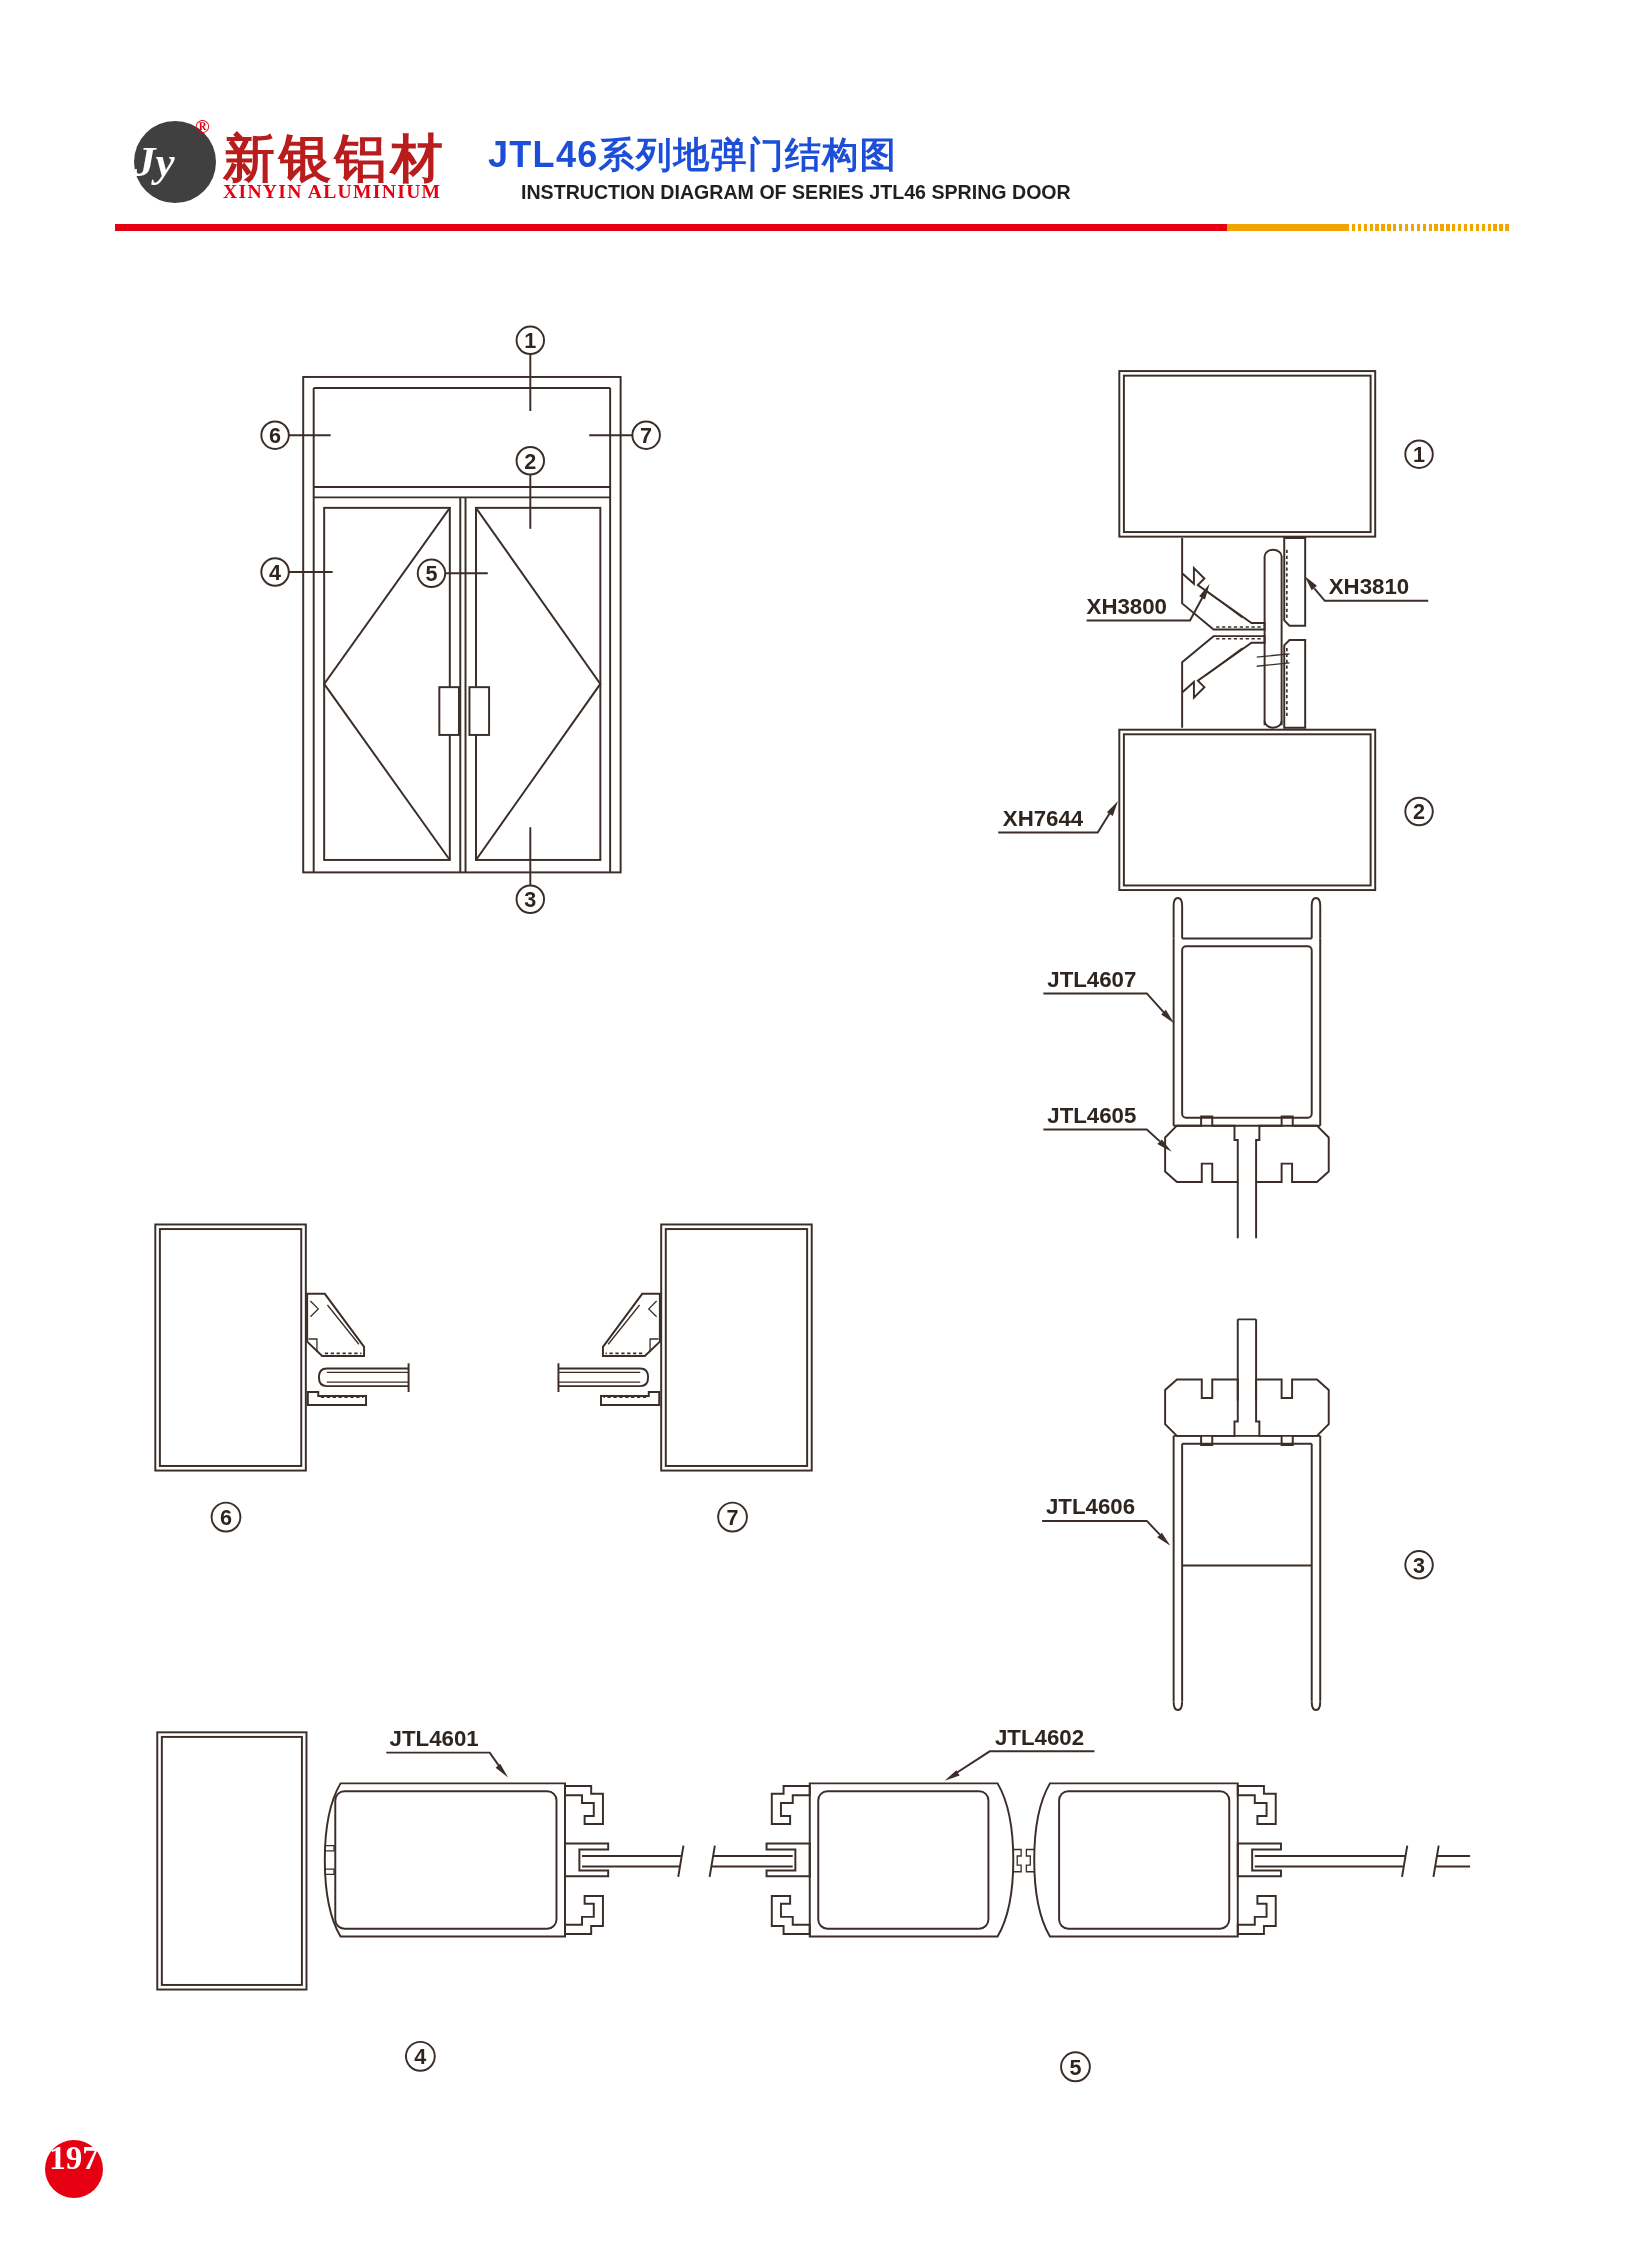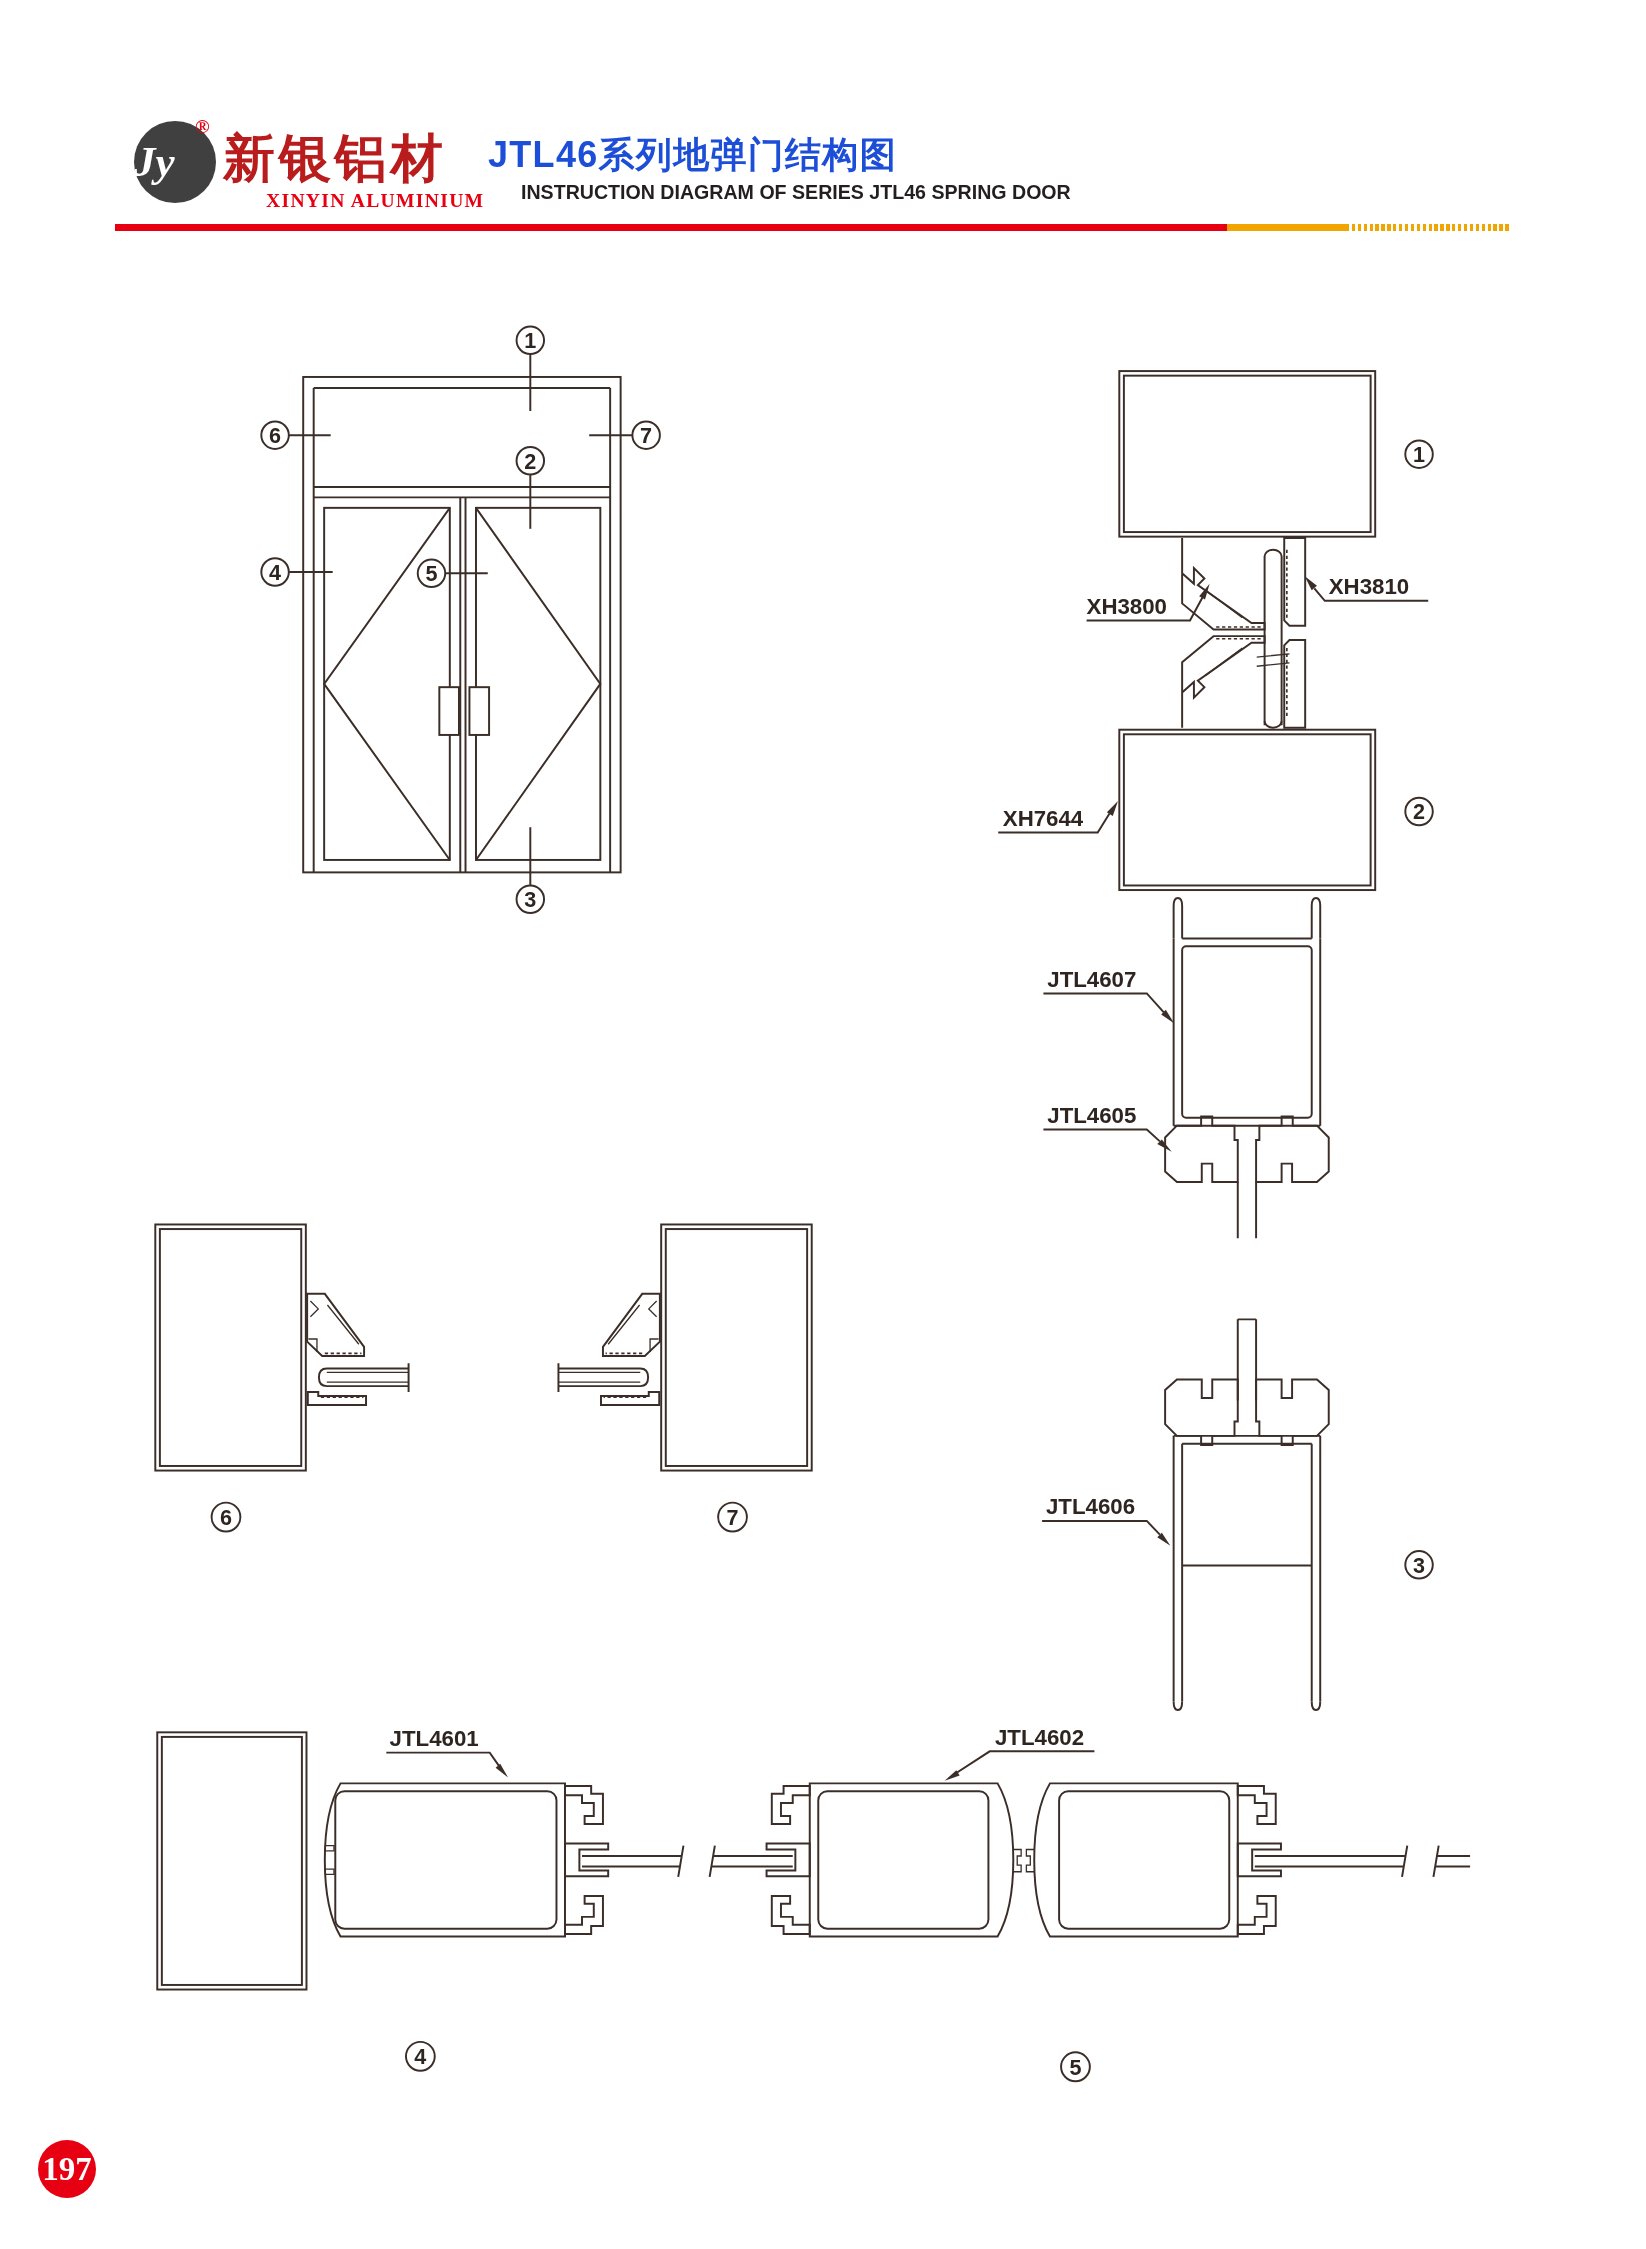--- a/index.html
+++ b/index.html
@@ -4,33 +4,33 @@
 <style>
   html,body{margin:0;padding:0;background:#fff;}
   body{width:1647px;height:2250px;position:relative;font-family:"Liberation Sans",sans-serif;}
   
   .logo-mark{position:absolute;left:134px;top:121px;width:82px;height:82px;border-radius:50%;
     background:#404040;color:#fff;display:flex;align-items:center;justify-content:flex-start;}
   .logo-mark span{font:italic bold 43px "Liberation Serif",serif;transform:translateY(-1.3px);}
   .reg-mark{position:absolute;left:195px;top:116px;color:#e60012;font:bold 19.6px "Liberation Serif",serif;}
   .brand-cn{position:absolute;left:223px;top:124px;color:#b91c1c;font-weight:bold;font-size:52px;
     letter-spacing:3.9px;font-family:"Liberation Sans",sans-serif;white-space:nowrap;}
-  .brand-en{position:absolute;left:223px;top:190px;color:#e60012;font:bold 19.6px "Liberation Serif",serif;
-    letter-spacing:1.3px;white-space:nowrap;margin-left:43px;}
+  .brand-en{position:absolute;left:223px;top:181px;color:#e60012;font:bold 19.6px "Liberation Serif",serif;
+    letter-spacing:1.3px;white-space:nowrap;}
   .title-cn{position:absolute;left:488px;top:131px;color:#1d4ed8;font-weight:bold;font-size:36px;
     letter-spacing:1.3px;white-space:nowrap;}
   .title-en{position:absolute;left:489px;top:181px;color:#231f20;font-weight:bold;font-size:19.6px;
     white-space:nowrap;margin-left:32px;}
   .rule-red{position:absolute;left:115px;top:224px;width:1113px;height:6.5px;background:#e60012;}
   .rule-orange{position:absolute;left:1227px;top:224px;width:119px;height:6.5px;background:#f0a500;}
   .rule-stripe{position:absolute;left:1346px;top:224px;width:164px;height:6.5px;
     background:repeating-linear-gradient(90deg,#f0a500 0 3.3px,#ffffff 3.3px 5.9px);}
   
-  .page-badge{position:absolute;left:38px;top:2140px;width:58px;height:58px;border-radius:50%;
-    background:#e60012;color:#fff;display:flex;align-items:center;justify-content:center;
+  .page-badge{position:absolute;left:45px;top:2140px;width:58px;height:58px;border-radius:50%;
+    background:#e60012;color:#fff;display:flex;align-items:flex-start;justify-content:center;
     font:bold 33px "Liberation Serif",serif;}
   
   svg.canvas{position:absolute;left:0;top:0;}
   .ln{stroke:#3b2e28;stroke-width:3;fill:none;}
   .fillw{fill:#fff;}
   .serr{stroke-dasharray:5 4;stroke-width:2.5;}
   .thin{stroke-width:2;}
   .lbl{font:bold 34px "Liberation Sans",sans-serif;fill:#2e2521;stroke:none;}
   .cnum{font:bold 33px "Liberation Sans",sans-serif;fill:#2e2521;stroke:none;text-anchor:middle;}
   .ah{fill:#3b2e28;stroke:none;}

